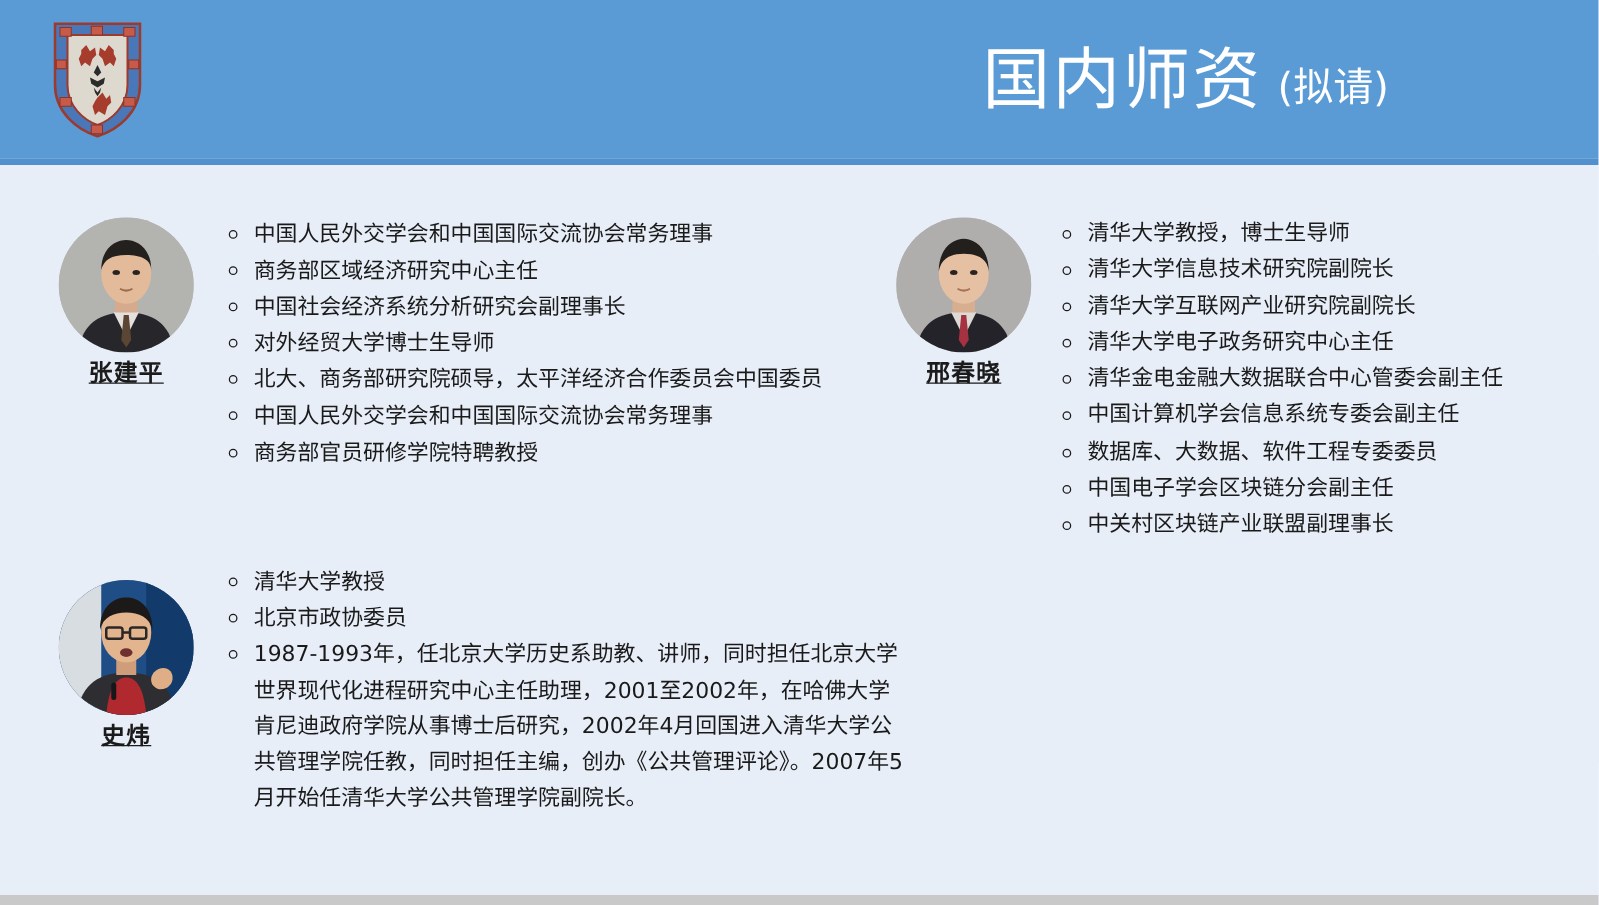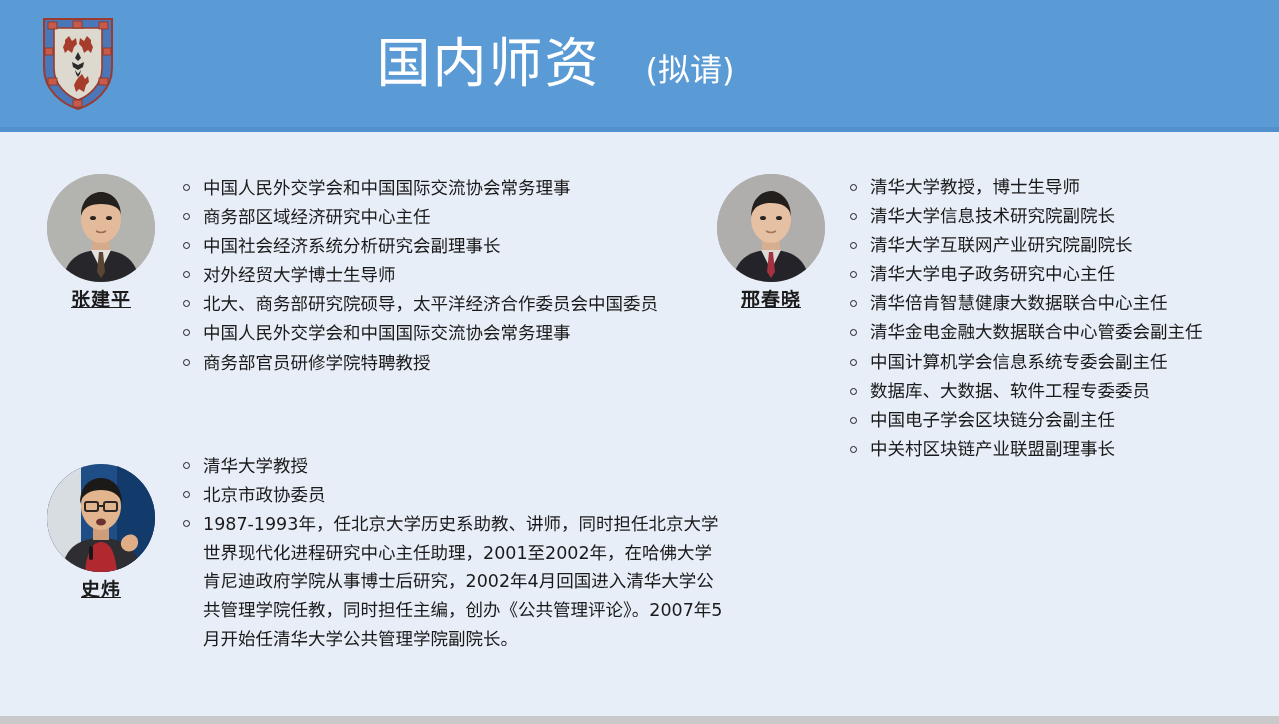--- a/index.html
+++ b/index.html
@@ -49,35 +49,34 @@
   }
 
   .header-title {
     position: absolute;
     left: 0;
     top: 0;
     width: 1111px;
     height: 127px;
     display: flex;
     align-items: center;
-    justify-content: center;
+    justify-content: flex-end;
     color: #ffffff;
     white-space: nowrap;
-    gap: 44px;
   }
   .title-main {
     font-size: 54px;
     line-height: 1;
     letter-spacing: 2px;
     font-weight: 400;
   }
   .title-sub {
     font-size: 32px;
     line-height: 1;
-    margin-left: 1px;
+    margin-left: 12px;
     position: relative;
     top: 6px;
     font-weight: 400;
   }
 
   
   .body-area {
     position: absolute;
     left: 0;
     top: 132px;
@@ -271,21 +270,20 @@
             <path d="M49 57 q5 3 10 0" stroke="#a5725a" stroke-width="1.6" fill="none"></path>
           </svg>
         </div>
         <div class="person-name">邢春晓</div>
       </div>
       <ul class="bullets">
         <li>清华大学教授，博士生导师</li>
         <li>清华大学信息技术研究院副院长</li>
         <li>清华大学互联网产业研究院副院长</li>
         <li>清华大学电子政务研究中心主任</li>
-        <li>清华倍肯智慧健康大数据联合中心主任</li>
         <li>清华金电金融大数据联合中心管委会副主任</li>
         <li>中国计算机学会信息系统专委会副主任</li>
         <li>数据库、大数据、软件工程专委委员</li>
         <li>中国电子学会区块链分会副主任</li>
         <li>中关村区块链产业联盟副理事长</li>
       </ul>
     </div>
 
     <div class="person" id="person-shi" style="top:320px;">
       <div class="person-photo-wrap" style="top:12px;">

